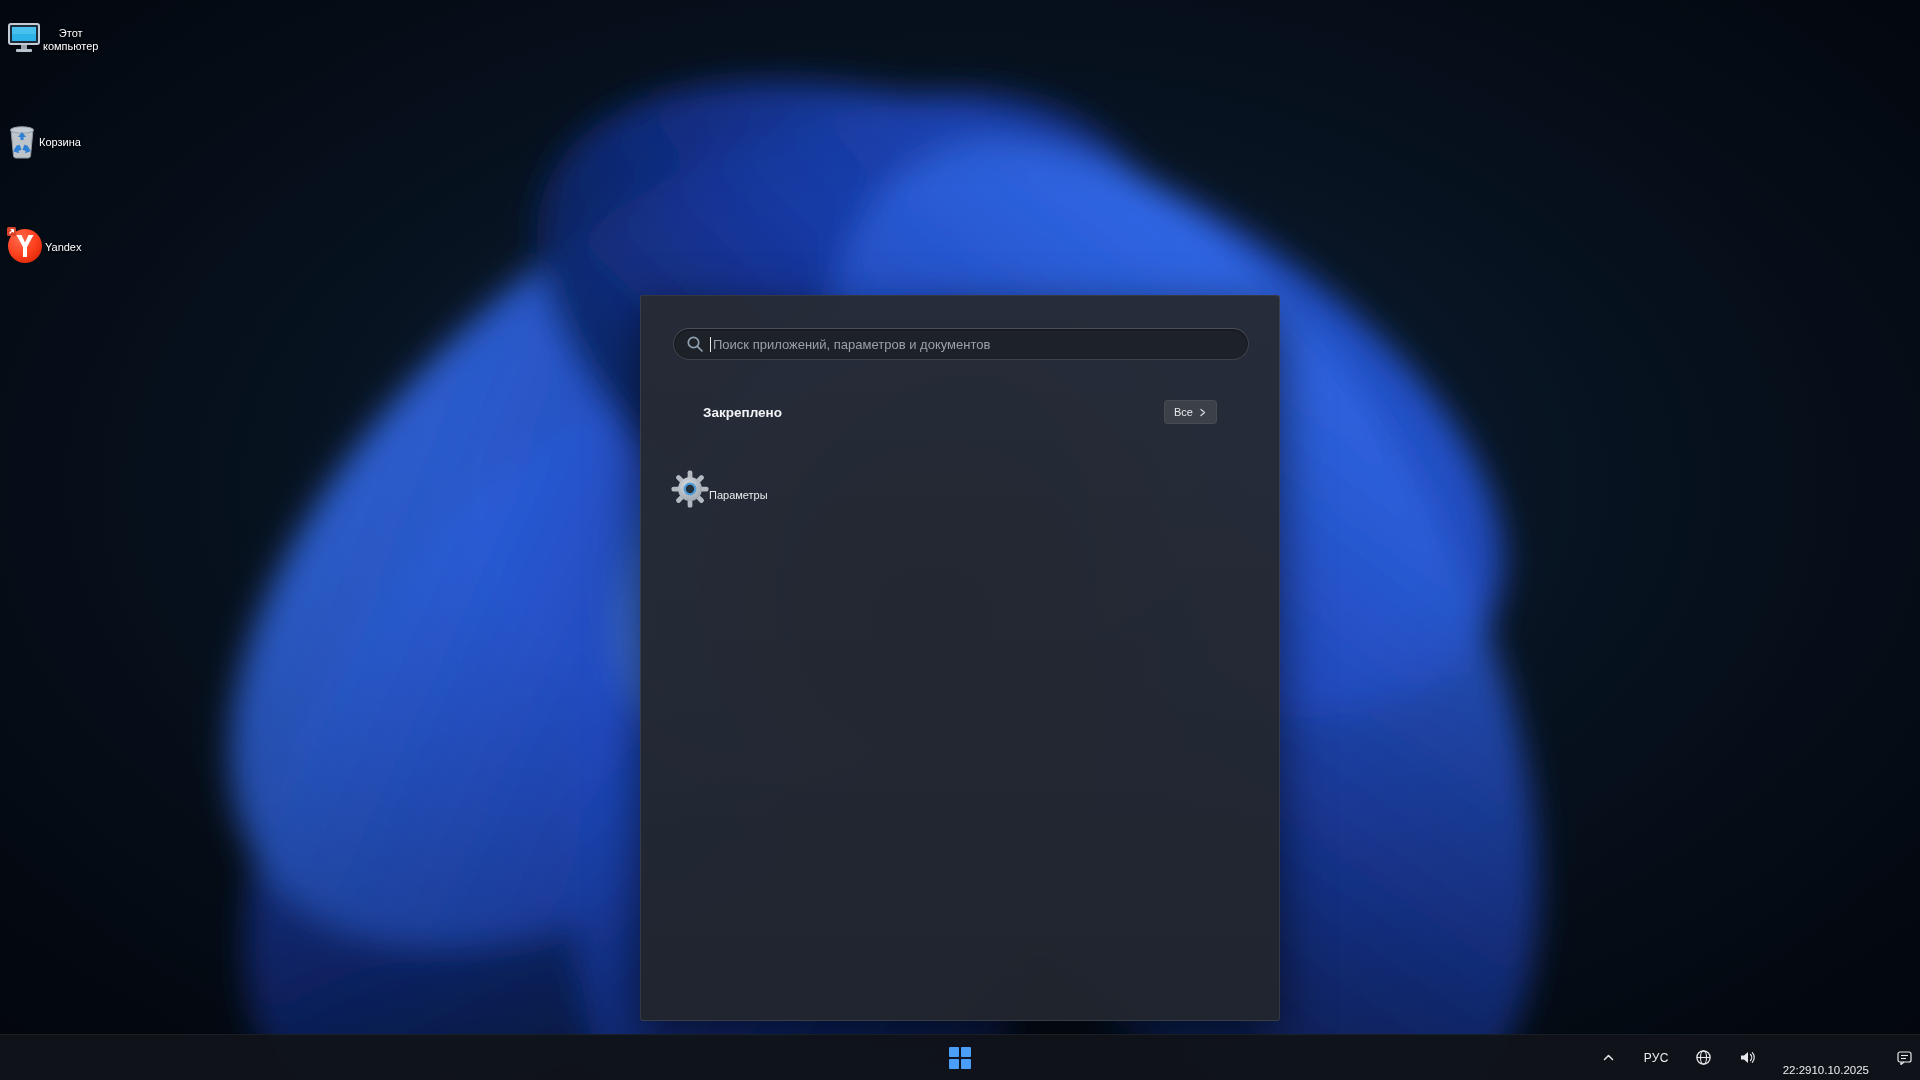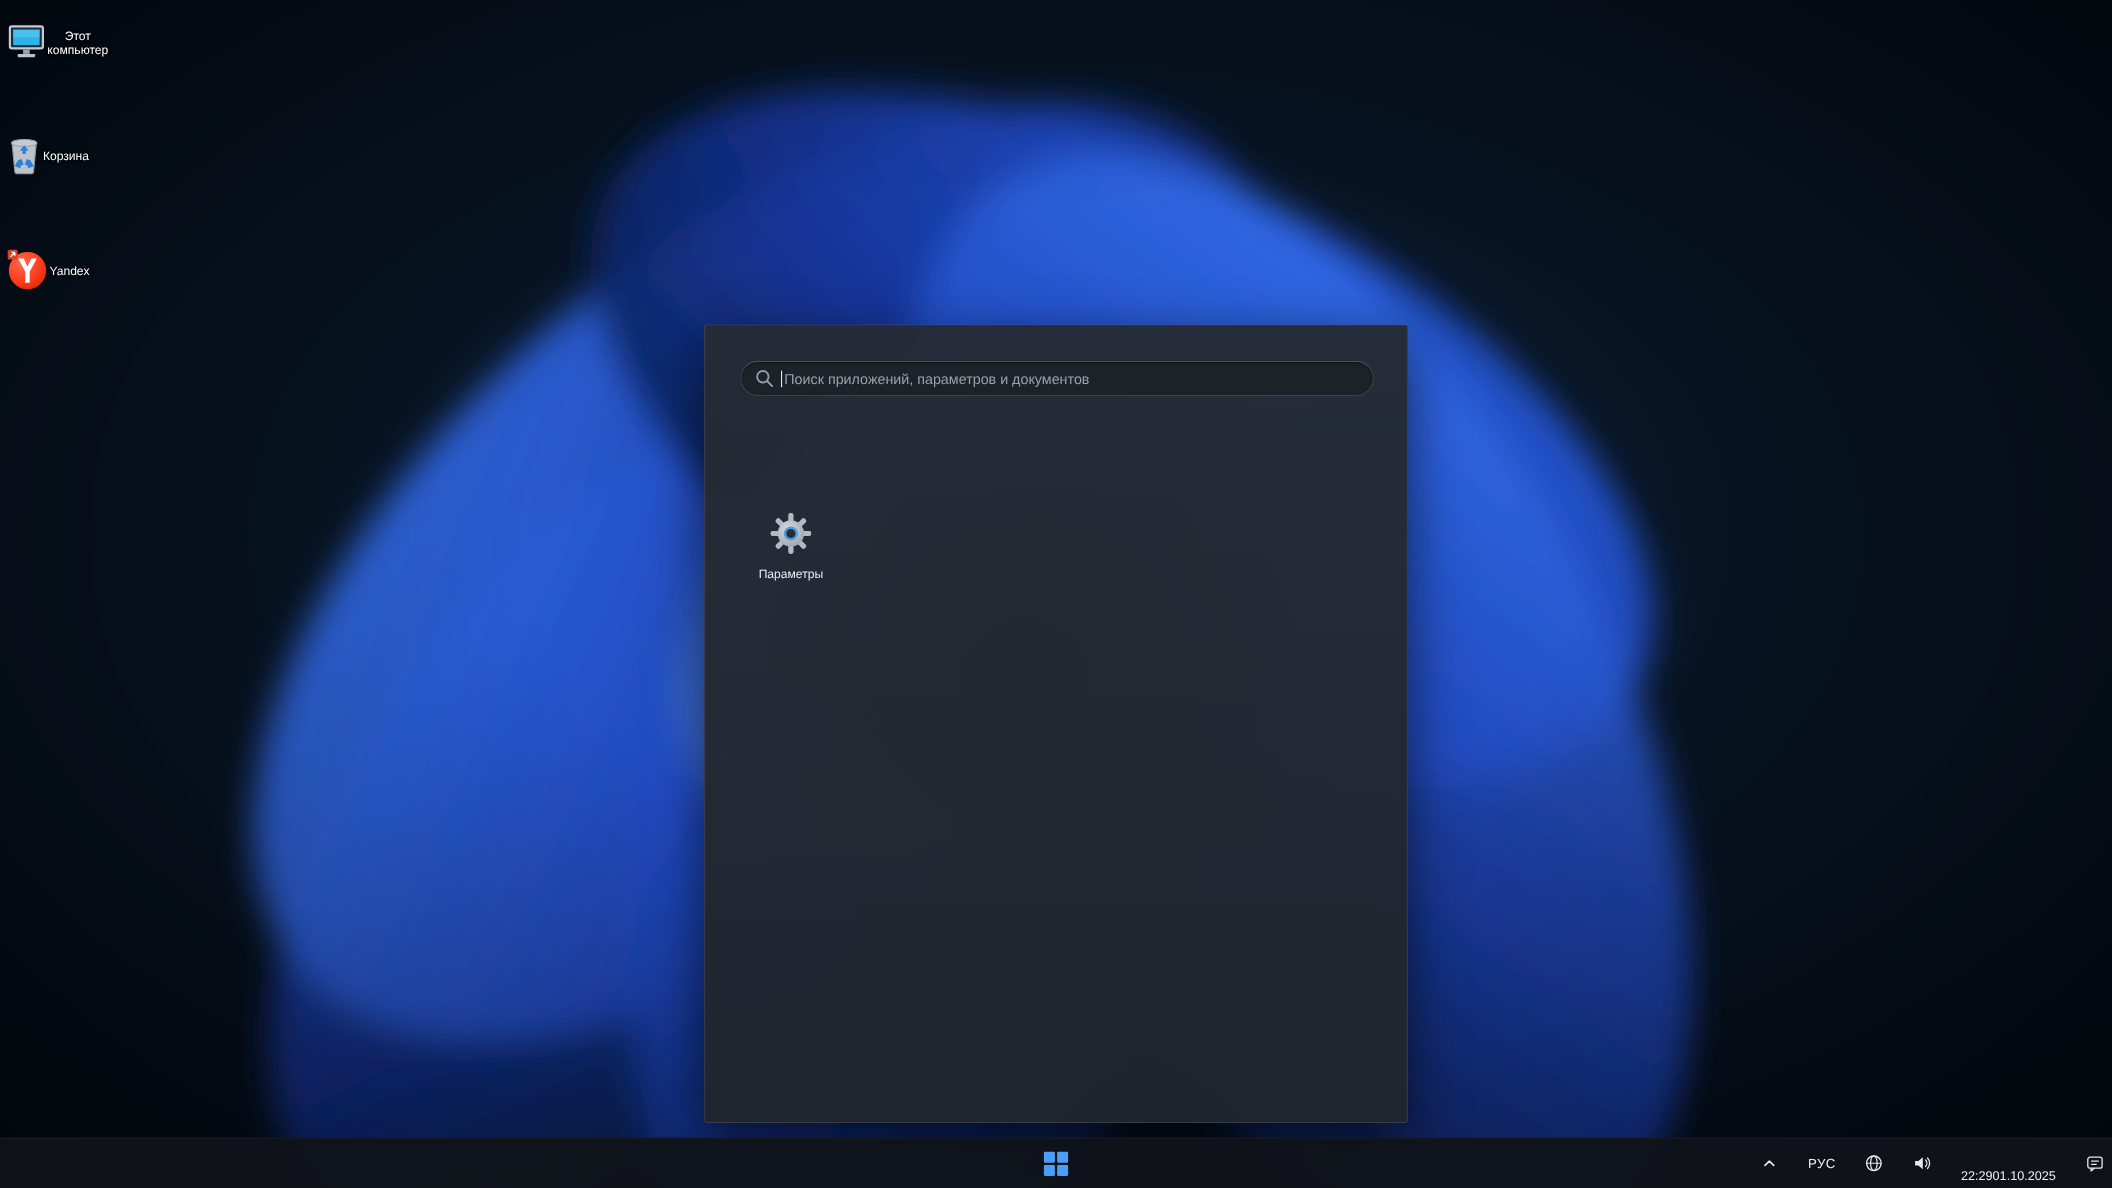--- a/index.html
+++ b/index.html
@@ -65,21 +65,21 @@
   .all-button {
     display:flex; align-items:center; gap:5px;
     background:#3c4048; border:1px solid rgba(255,255,255,0.06);
     border-radius:4px; height:24px; padding:0 9px;
     font-size:11px; color:#e8eaed; cursor:pointer;
   }
 
   .app-grid { position:absolute; left:30px; top:148px; display:flex; }
   .app-tile {
     width:96px; height:84px; border-radius:5px; cursor:pointer;
-    display:flex; flex-direction:column; align-items:center; padding-top:10px;justify-content:flex-end;
+    display:flex; flex-direction:row; align-items:center; padding-top:10px;
   }
   .app-tile .app-label { margin-top:7px; font-size:11px; color:#e9ebee; text-align:center; }
 
   .user-bar {
     position:absolute; left:0; right:0; bottom:0; height:62px;
     background:rgba(25,28,35,0.95);
     display:flex; align-items:center;
   }
   .user-chip {
     display:flex; align-items:center; gap:13px;
@@ -222,20 +222,29 @@
     <span class="search-glyph">
       <svg width="18" height="18" viewBox="0 0 18 18">
         <circle cx="7.5" cy="7.5" r="5.2" fill="none" stroke="#8fa0b0" stroke-width="1.7"></circle>
         <line x1="11.6" y1="11.6" x2="16" y2="16" stroke="#8fa0b0" stroke-width="1.7" stroke-linecap="round"></line>
       </svg>
     </span>
     <span class="search-caret"></span>
     <input class="search-input" type="text" placeholder="Поиск приложений, параметров и документов" style="">
   </div>
 
+  <div class="pinned-row">
+    <span class="pinned-title">Закреплено</span>
+    <span class="all-button">
+      <span>Все</span>
+      <svg width="9" height="9" viewBox="0 0 9 9">
+        <path d="M3 1.5 L6.5 4.5 L3 7.5" fill="none" stroke="#cfd3d8" stroke-width="1.4" stroke-linecap="round" stroke-linejoin="round"></path>
+      </svg>
+    </span>
+  </div>
 
   <div class="app-grid">
     <div class="app-tile">
       <span>
         <svg width="38" height="38" viewBox="0 0 40 40">
           <defs>
             <radialGradient id="gearBody" cx="40%" cy="35%" r="75%">
               <stop offset="0%" stop-color="#d8dce2"></stop>
               <stop offset="100%" stop-color="#9aa1aa"></stop>
             </radialGradient>
@@ -297,21 +306,21 @@
     <div class="tray-item">
       <svg width="17" height="17" viewBox="0 0 17 17">
         <path d="M2 6.5 h3 l4 -3.5 v11 l-4 -3.5 h-3 Z" fill="#e6e8eb"></path>
         <path d="M11.5 5.5 a4.3 4.3 0 0 1 0 6" fill="none" stroke="#e6e8eb" stroke-width="1.2" stroke-linecap="round"></path>
         <path d="M13.3 3.7 a7 7 0 0 1 0 9.6" fill="none" stroke="#e6e8eb" stroke-width="1.2" stroke-linecap="round"></path>
       </svg>
     </div>
 
     <div class="tray-item clock-block">
       <span class="t">22:29</span>
-      <span class="d">01.10.2025</span>
+      <span class="d">10.10.2025</span>
     </div>
 
     <div class="tray-item">
       <svg width="17" height="17" viewBox="0 0 17 17">
         <rect x="2" y="3" width="13" height="10" rx="2" fill="none" stroke="#e6e8eb" stroke-width="1.2"></rect>
         <path d="M5 13 v2.5 L8 13" fill="none" stroke="#e6e8eb" stroke-width="1.2" stroke-linejoin="round"></path>
         <line x1="5" y1="6.5" x2="12" y2="6.5" stroke="#e6e8eb" stroke-width="1.1"></line>
         <line x1="5" y1="9.5" x2="10" y2="9.5" stroke="#e6e8eb" stroke-width="1.1"></line>
       </svg>
     </div>

